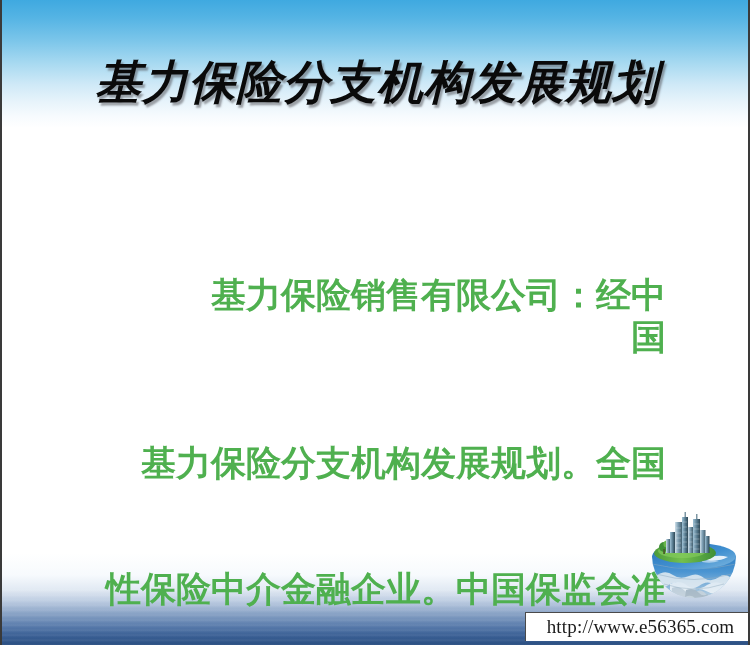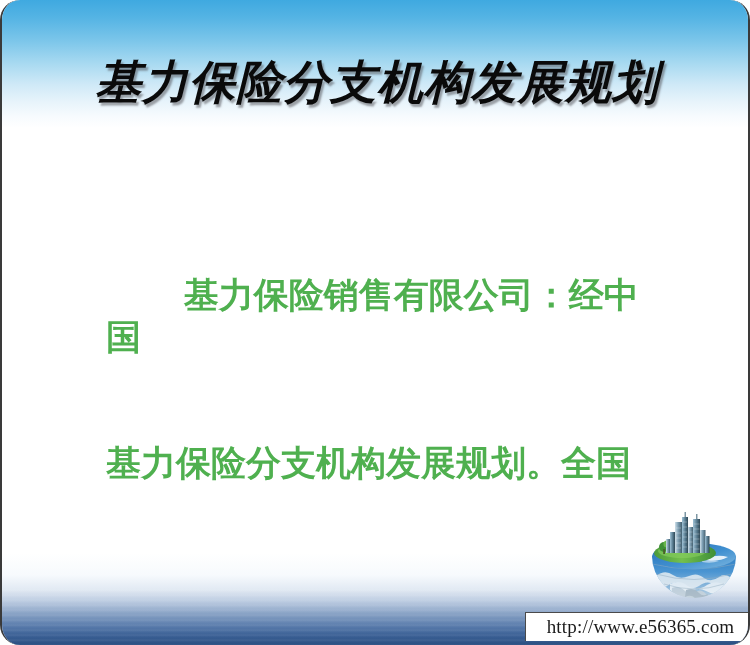--- a/index.html
+++ b/index.html
@@ -14,21 +14,20 @@
 
   .slide {
     position: relative;
     width: 750px;
     height: 645px;
     overflow: hidden;
     background: #ffffff;
     box-sizing: border-box;
     border-left: 2px solid #3a3a3a;
     border-right: 2px solid #3a3a3a;
-    border-radius: 20px;
   }
 
   
   .sky-band {
     position: absolute;
     left: 0;
     top: 0;
     width: 100%;
     height: 128px;
     background: linear-gradient(to bottom,
@@ -99,21 +98,21 @@
     top: 190px;
     width: 560px;
     color: #4fb04f;
     font-family: "Liberation Sans", "DejaVu Sans", sans-serif;
     font-weight: bold;
     font-size: 35px;
     line-height: 42px;
     letter-spacing: 0px;
     white-space: pre-wrap;
   }
-  .body-text .ln { display: block; }
+  .body-text .ln { display: block; text-align: right; }
 
   
   .globe-wrap {
     position: absolute;
     left: 640px;
     top: 508px;
     width: 104px;
     height: 104px;
   }
   .globe-wrap svg { display: block; }
@@ -149,20 +148,21 @@
 
   <div class="sea-band">
     <div class="sea-ripples"></div>
   </div>
 
   <div class="title">基力保险分支机构发展规划</div>
 
   <div class="body-text">
     <span class="ln">        基力保险销售有限公司：经中国</span>
     <span class="ln">基力保险分支机构发展规划。全国</span>
+    <span class="ln">性保险中介金融企业。中国保监会准</span>
     
     
     
     
   </div>
 
   <div class="globe-wrap">
     <svg width="104" height="104" viewBox="0 0 104 104" xmlns="http://www.w3.org/2000/svg">
       <defs>
         <linearGradient id="oceanG" x1="0" y1="0" x2="0" y2="1">

